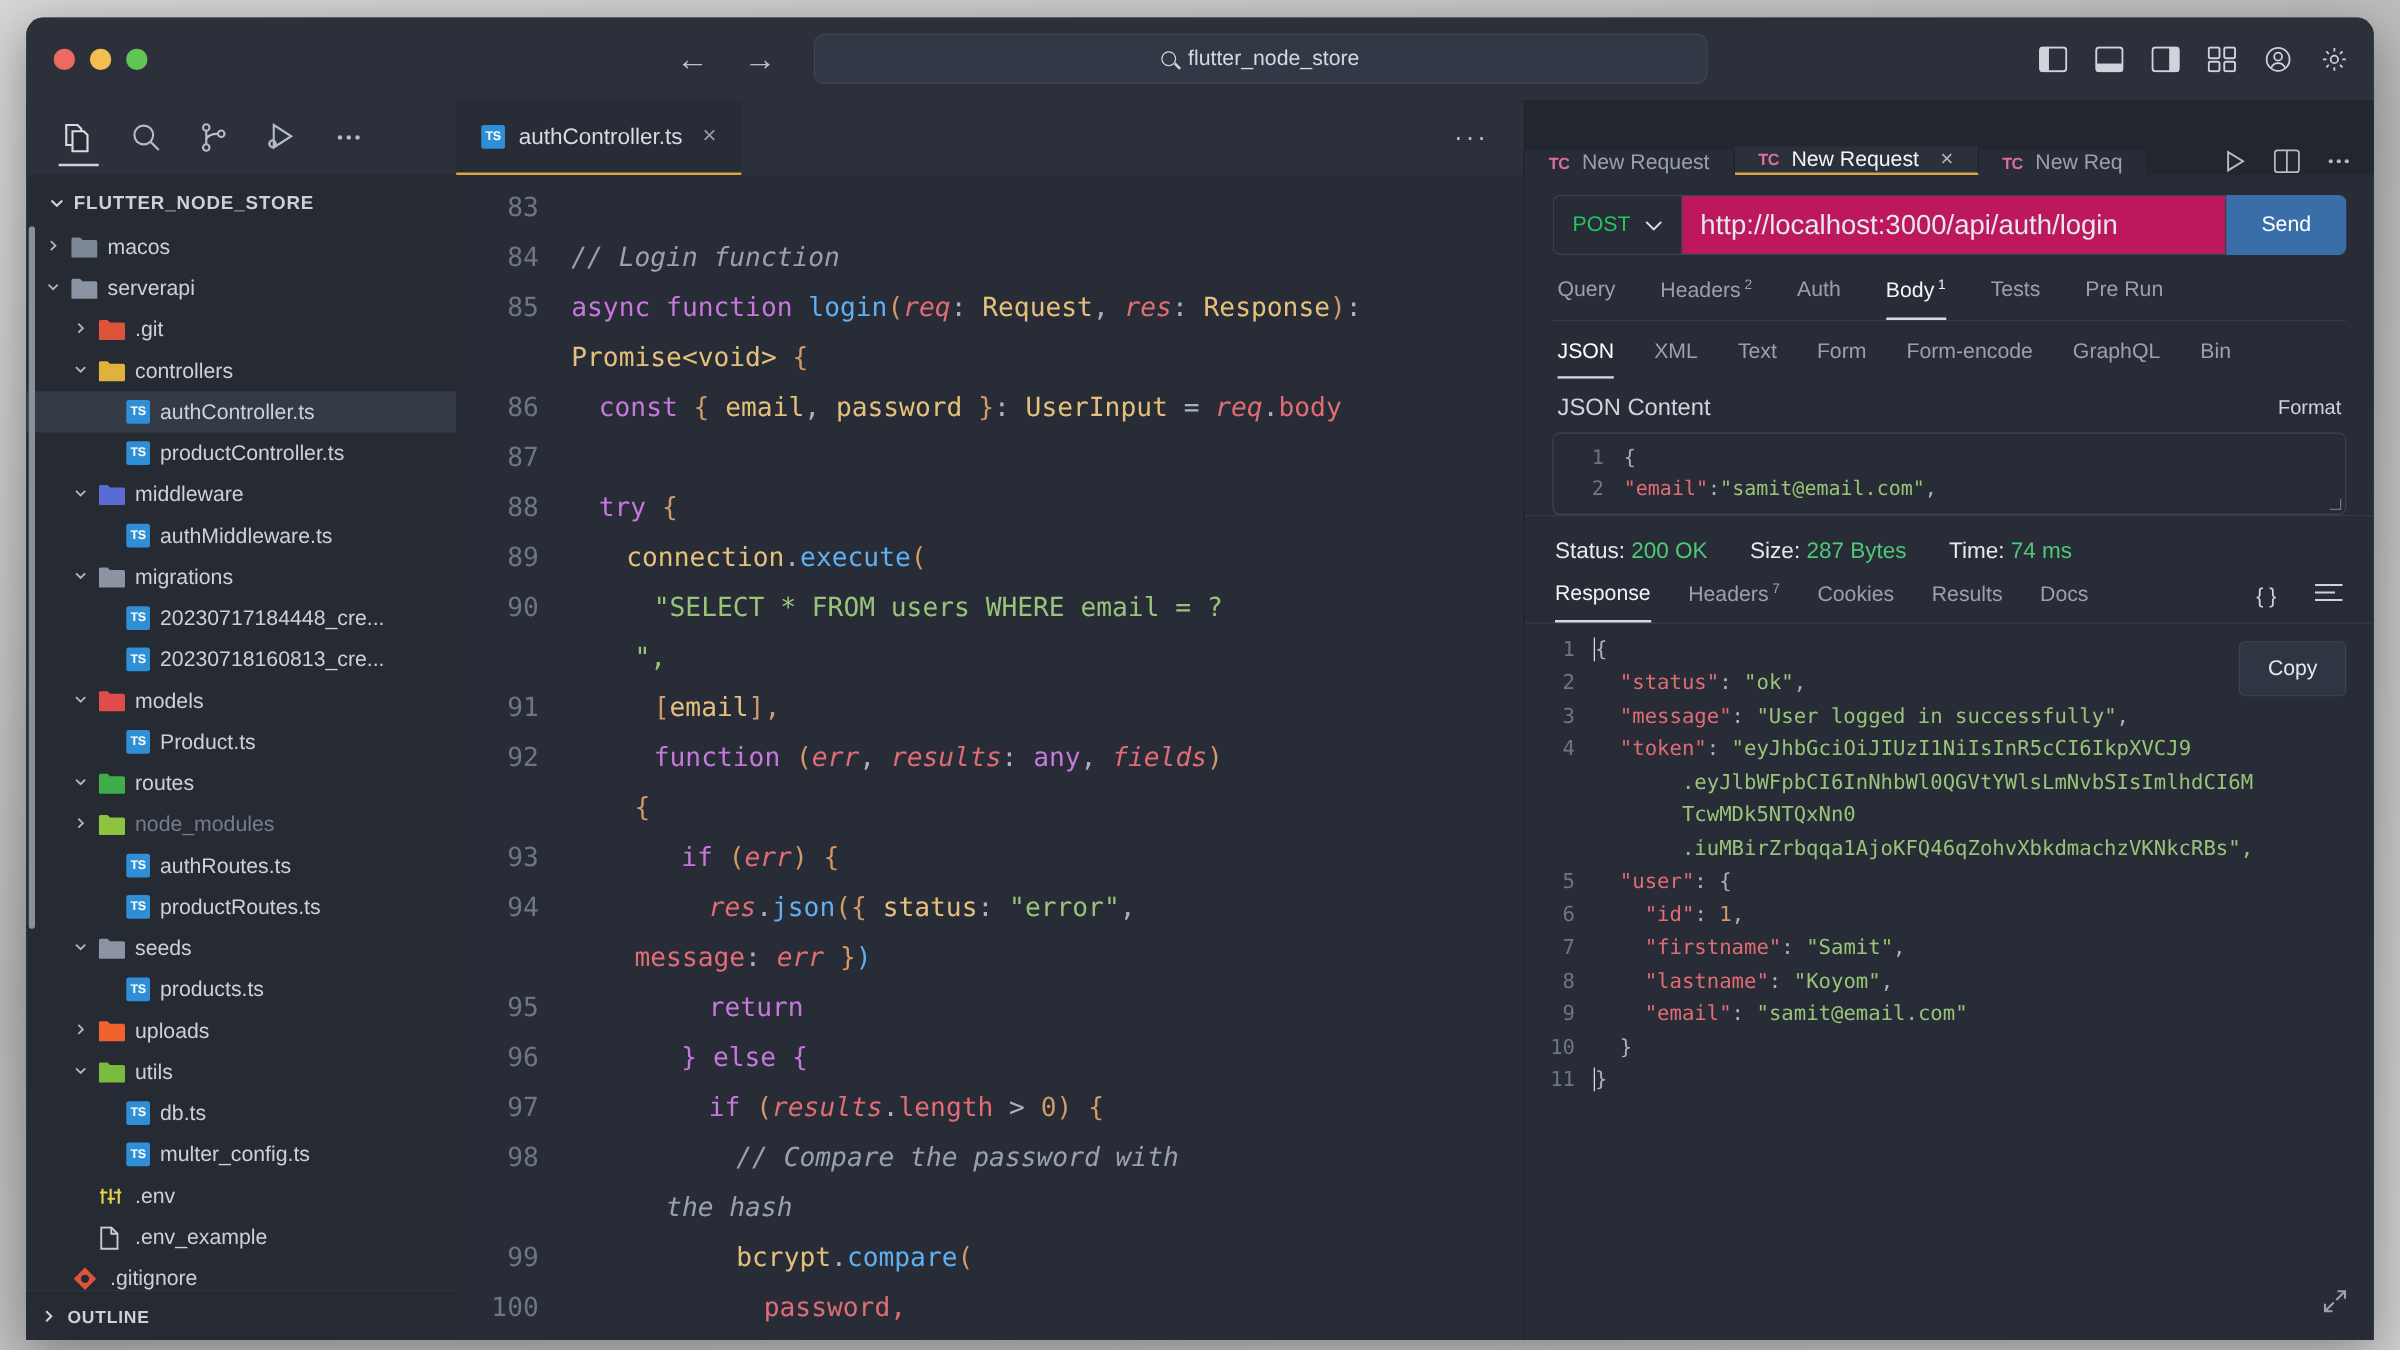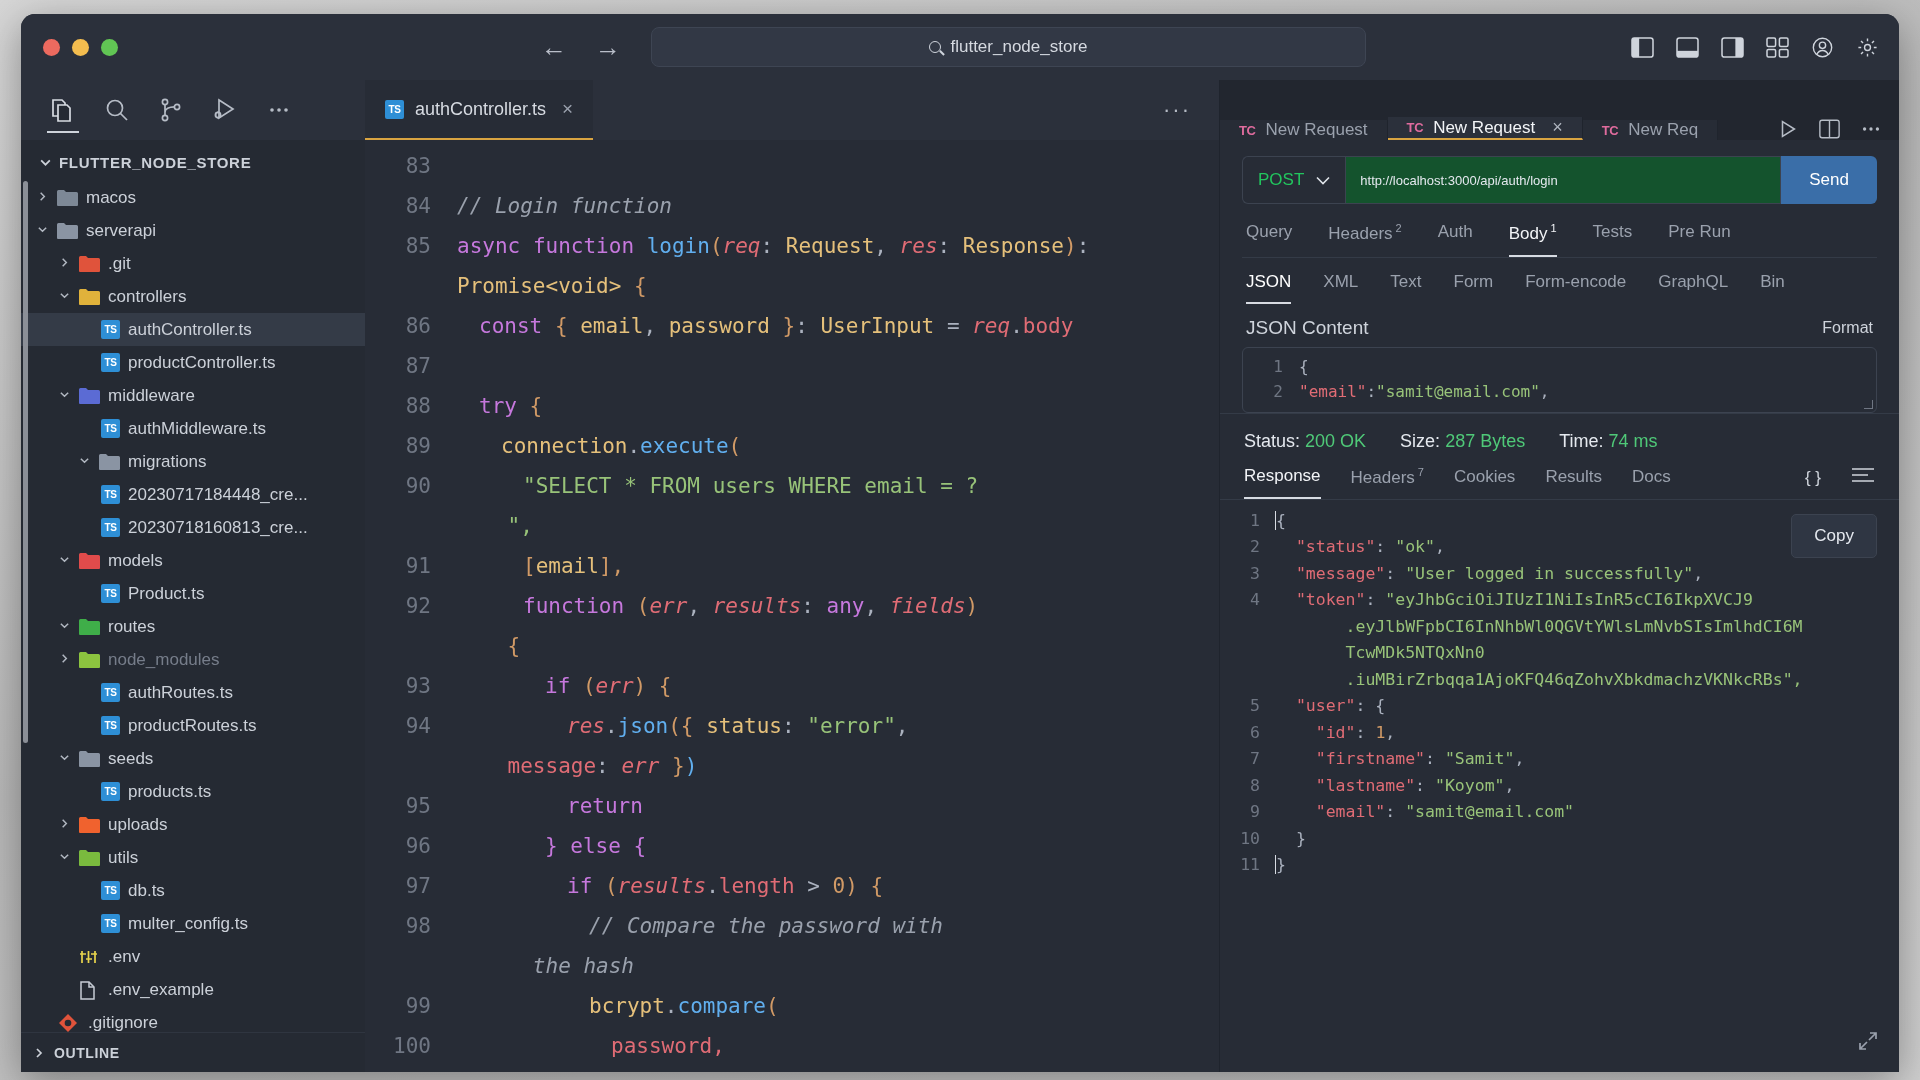--- a/index.html
+++ b/index.html
@@ -151,22 +151,22 @@
   .api-tab-actions .ic{ color:#b6bcc6; cursor:pointer; display:flex; }
 
   .req { padding: 16px 22px 0 22px; }
   .urlbar { display:flex; height:48px; }
   .method {
     display:flex;align-items:center;gap:12px; padding:0 15px;
     border:1px solid #3c4350; border-right:none; border-radius:6px 0 0 6px;
     color:#22c55e;font-size:17px; background:#272c36; cursor:pointer;
   }
   .urlinput {
-    flex:1; border:1px solid #3c4350; background:#14532d;
-    display:flex;align-items:center;padding:0 14px;color:#e5e9ef;font-size:13px;
+    flex:1; border:1px solid #3c4350; background:#be185d;
+    display:flex;align-items:center;padding:0 14px;color:#e5e9ef;font-size:22px;
     cursor:text;
   }
   .sendbtn {
     width:96px; background:#3a6ea8; color:#fff; font-size:17px;
     display:flex;align-items:center;justify-content:center;border-radius:0 6px 6px 0;
     cursor:pointer;
   }
   .tabrow { display:flex; gap:36px; padding:18px 4px 0 4px; border-bottom:1px solid #343b47;}
   .tabrow .t { color:#9aa1ad;font-size:17px;padding-bottom:11px;cursor:pointer;position:relative;}
   .tabrow .t.active{color:#f2f4f7; border-bottom:2px solid #d7dbe2;}
@@ -378,21 +378,21 @@
               <span class="ficon"><svg width="21" height="18" viewBox="0 0 21 18" fill="#5b6bd4">
                   <path d="M0 2.5A1.5 1.5 0 0 1 1.5 1H7l2 2h10.5A1.5 1.5 0 0 1 21 4.5V16a1 1 0 0 1-1 1H1a1 1 0 0 1-1-1z"></path>
                 </svg></span>
               <span>middleware</span>
             </div>
             <div class="row" style="padding-left: 58px;">
               <span class="chev"></span>
               <span class="tsicon">TS</span>
               <span>authMiddleware.ts</span>
             </div>
-            <div class="row" style="padding-left: 36px; margin-left: 20px;">
+            <div class="row" style="padding-left: 36px;">
               <span class="chev"><svg viewBox="0 0 12 12" fill="none" stroke="#b2b8c2" stroke-width="1.6">
                   <path d="M2 4l4 4 4-4"></path>
                 </svg></span>
               <span class="ficon"><svg width="21" height="18" viewBox="0 0 21 18" fill="#8a94a3">
                   <path d="M0 2.5A1.5 1.5 0 0 1 1.5 1H7l2 2h10.5A1.5 1.5 0 0 1 21 4.5V16a1 1 0 0 1-1 1H1a1 1 0 0 1-1-1z"></path>
                 </svg></span>
               <span>migrations</span>
             </div>
             <div class="row" style="padding-left: 58px;">
               <span class="chev"></span>

